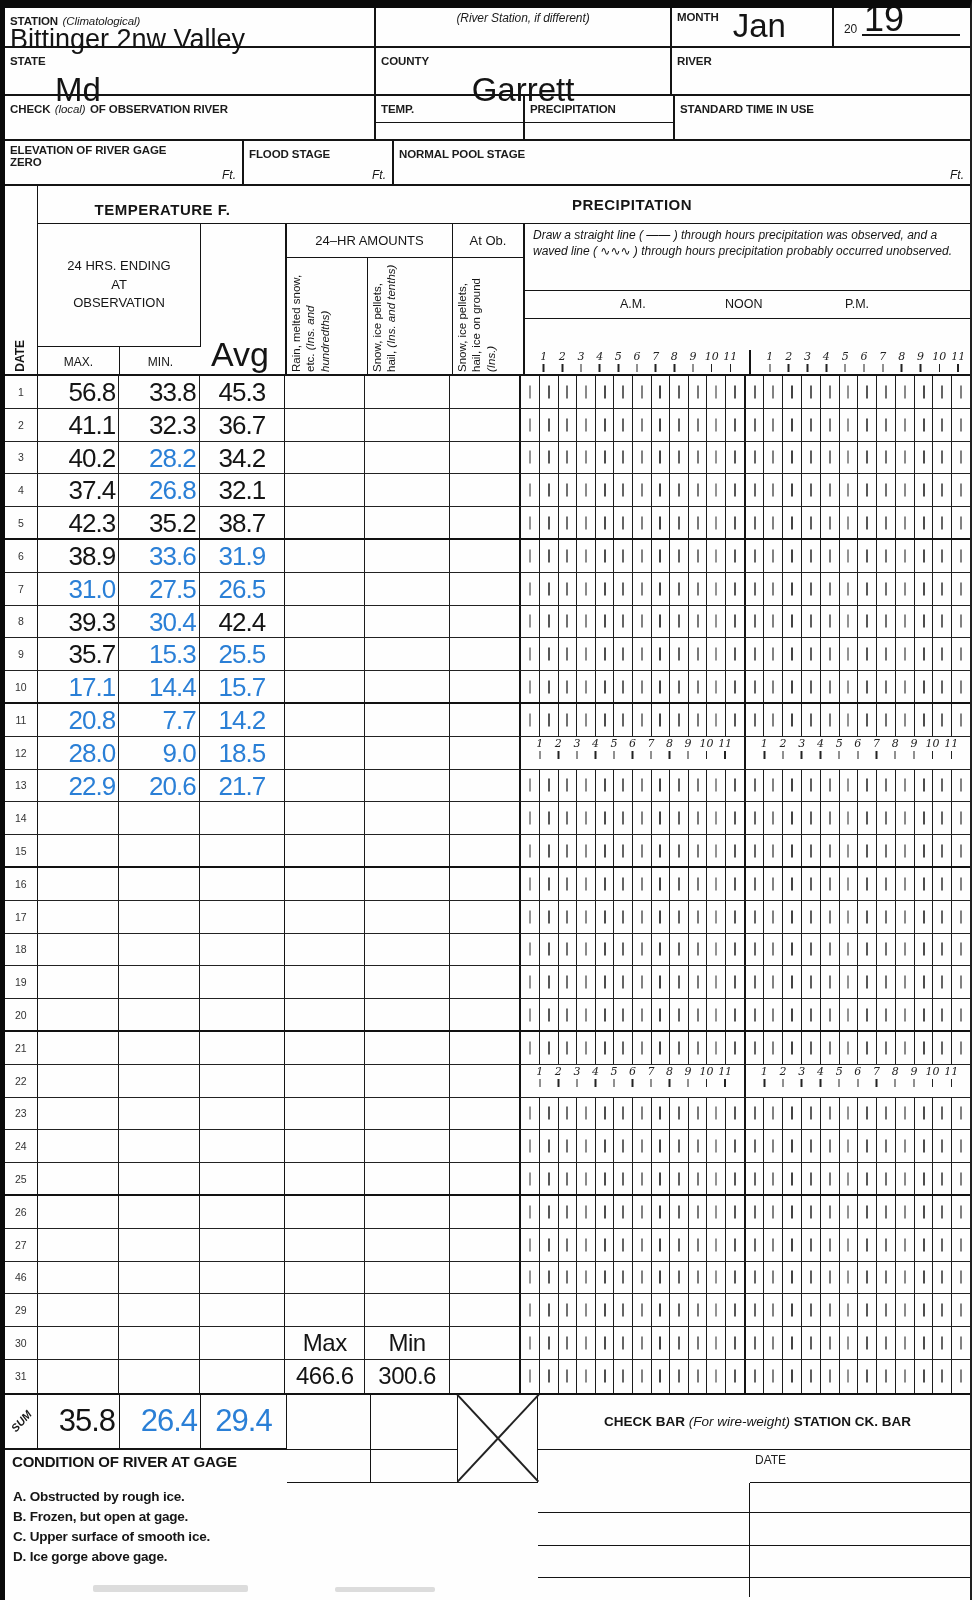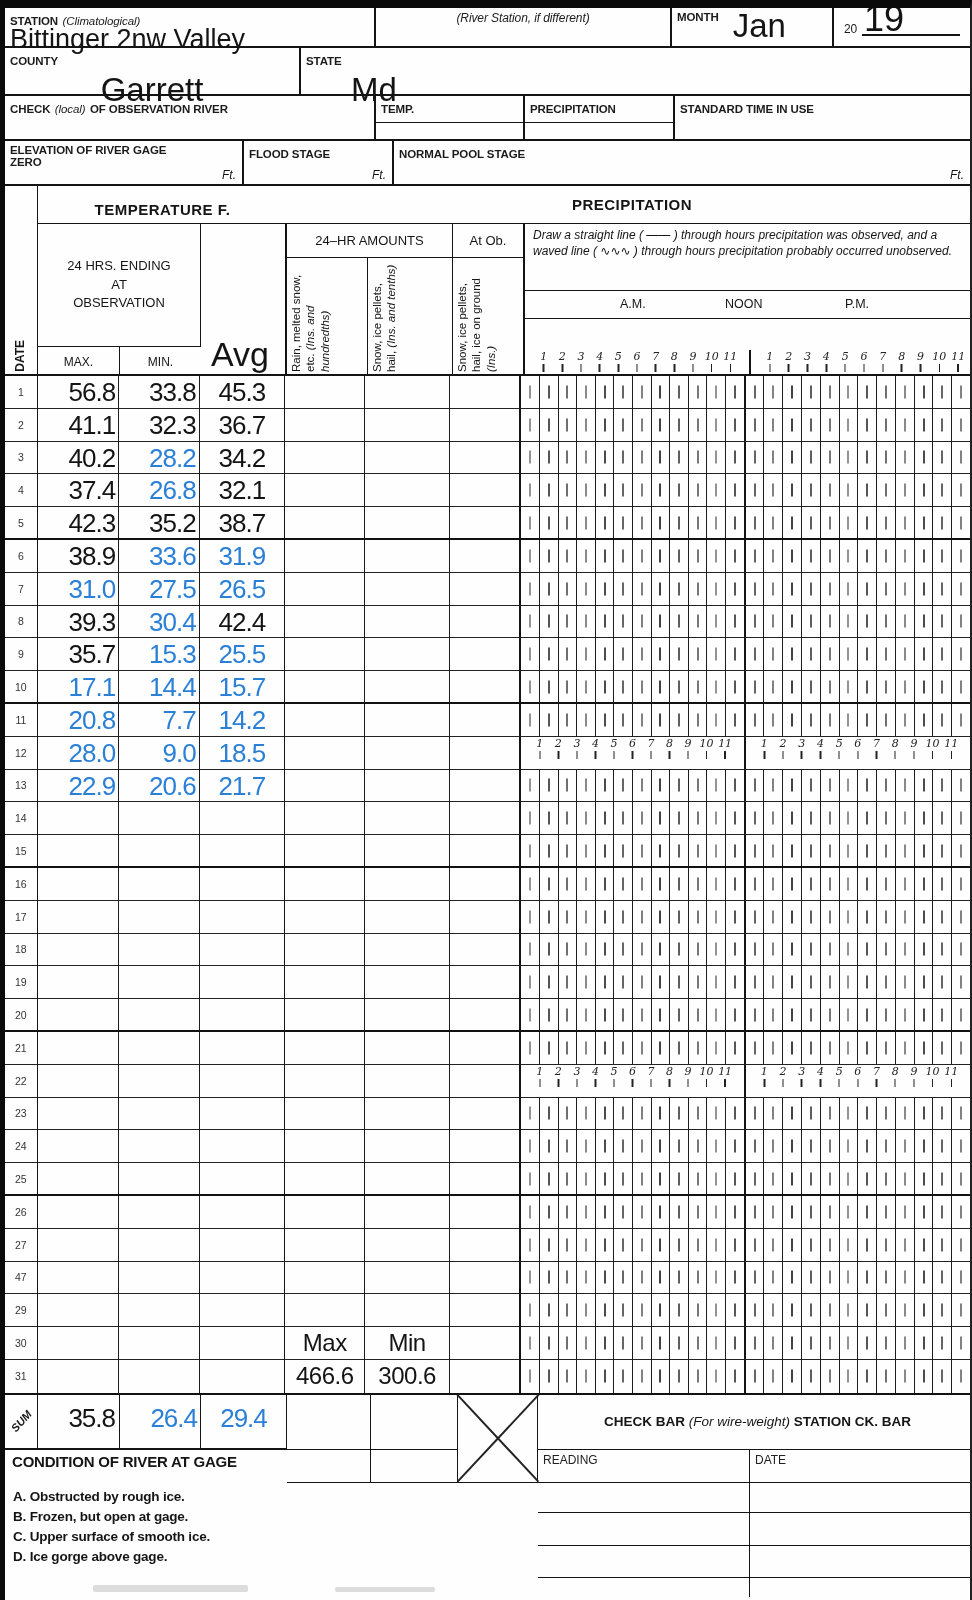--- a/index.html
+++ b/index.html
@@ -74,21 +74,21 @@
   .c-avg { width:86px; border-right:1.5px solid #141414; font-size:26px; letter-spacing:-1px;
            text-align:center; line-height:32px; }
   .c-rain { width:81px; } .c-snow { width:85px; }
   .c-ground { width:72px; border-right:2px solid #141414; }
   .c-rain, .c-snow { font-size:24px; text-align:center; line-height:31px; letter-spacing:-0.5px; }
   .c-hours { width:452px; border-right:none; }
 
   
   .bottom { position:relative; height:202px; }
   .b { position:absolute; border-color:#141414; }
-  .sum-big { font-size:26px; letter-spacing:-1px; }
+  .sum-big { font-size:31px; letter-spacing:-1px; }
   .sum-date { transform:rotate(-48deg); font-size:11px; font-weight:700; font-style:italic; }
   .xcell::before, .xcell::after { content:""; position:absolute; left:50%; top:50%;
       width:119px; height:1.5px; background:#222; transform-origin:center; }
   .xcell::before { transform:translate(-50%,-50%) rotate(47deg); }
   .xcell::after  { transform:translate(-50%,-50%) rotate(-47deg); }
   .checkbar { font-size:13.5px; }
   .cond-title { font-size:15px; font-weight:700; letter-spacing:-0.2px; }
   .cond li { list-style:none; font-size:13.5px; font-weight:700; line-height:20px; letter-spacing:-0.2px; }
   .fieldlbl { font-size:12px; font-weight:400; color:#222; padding:3px 0 0 5px; }
   .smudge { position:absolute; background:#b9b9b9; opacity:.5; border-radius:2px; }
@@ -112,27 +112,30 @@
       <span class="hand month-val">Jan</span>
     </div>
     <div class="hcell" style="flex:1">
       <span class="lbl year20">20</span>
       <span class="year-line"></span>
       <span class="hand year-val">19</span>
     </div>
   </div>
 
   <div class="hrow r2">
+    <div class="hcell" style="width:371px">
+      <span class="lbl">STATE</span>
+      <div class="hand state-val">Md</div>
+    </div>
     <div class="hcell" style="width:296px">
       <span class="lbl">COUNTY</span>
       <div class="hand county-val">Garrett</div>
     </div>
-    <div class="hcell" style="width:371px">
-      <span class="lbl">STATE</span>
-      <div class="hand state-val">Md</div>
+    <div class="hcell" style="flex:1">
+      <span class="lbl">RIVER</span>
     </div>
   </div>
 
   <div class="hrow r3">
     <div class="hcell" style="width:371px">
       <span class="lbl">CHECK</span>
       <span class="lbl it">(local)</span>
       <span class="lbl">OF OBSERVATION RIVER</span>
     </div>
     <div class="hcell" style="width:149px">
@@ -2724,21 +2727,21 @@
                 <b style="opacity: 0.78;"></b>
               </span>
               <span class="tc">
                 <b style="opacity: 0.64;"></b>
               </span>
             </div>
           </div>
         </div>
     </div>
       <div class="drow">
-      <div class="c c-date">47</div>
+      <div class="c c-date">46</div>
       <div class="c c-max hand"></div>
       <div class="c c-min hand"></div>
       <div class="c c-avg hand"></div>
       <div class="c c-rain hand"></div>
       <div class="c c-snow hand"></div>
       <div class="c c-ground"></div>
       <div class="c c-hours">
           <div class="hticks">
             <div class="ht-half">
               <span class="tc">
@@ -3099,21 +3102,20 @@
     <div class="b" style="left:366px;top:0;width:87px;height:55px;border-right:1px solid #141414;border-bottom:1.5px solid #141414"></div>
     <div class="b" style="left:282px;top:55px;width:84px;height:33px;border-right:1px solid #141414;border-bottom:1.5px solid #141414"></div>
     <div class="b" style="left:366px;top:55px;width:87px;height:33px;border-right:1px solid #141414;border-bottom:1.5px solid #141414"></div>
     <div class="b xcell" style="left:453px;top:0;width:80px;height:88px;border-right:1.5px solid #141414;border-bottom:1.5px solid #141414"></div>
 
     <div class="b cen checkbar" style="left:533px;top:0;width:439px;height:55px;border-bottom:1.5px solid #141414">
       <span style="font-weight:700">CHECK BAR</span>&nbsp;
       <span class="it">(For wire-weight)</span>&nbsp;
       <span style="font-weight:700">STATION CK. BAR</span>
     </div>
-    <div class="b fieldlbl" style="left:533px;top:55px;width:212px;height:33px;border-right:1.5px solid #141414;border-bottom:1.5px solid #141414">READING</div>
     <div class="b fieldlbl" style="left:745px;top:55px;width:227px;height:33px;border-bottom:1.5px solid #141414">DATE</div>
     <div class="b" style="left:533px;top:88px;width:212px;height:30px;border-right:1.5px solid #141414;border-bottom:1.5px solid #141414"></div>
     <div class="b" style="left:745px;top:88px;width:227px;height:30px;border-bottom:1.5px solid #141414"></div>
     <div class="b" style="left:533px;top:118px;width:212px;height:33px;border-right:1.5px solid #141414;border-bottom:1.5px solid #141414"></div>
     <div class="b" style="left:745px;top:118px;width:227px;height:33px;border-bottom:1.5px solid #141414"></div>
     <div class="b" style="left:533px;top:151px;width:212px;height:32px;border-right:1.5px solid #141414;border-bottom:1.5px solid #141414"></div>
     <div class="b" style="left:745px;top:151px;width:227px;height:32px;border-bottom:1.5px solid #141414"></div>
     <div class="b" style="left:533px;top:183px;width:212px;height:19px;border-right:1.5px solid #141414"></div>
 
     <div class="b cond-title" style="left:7px;top:58px">CONDITION OF RIVER AT GAGE</div>

